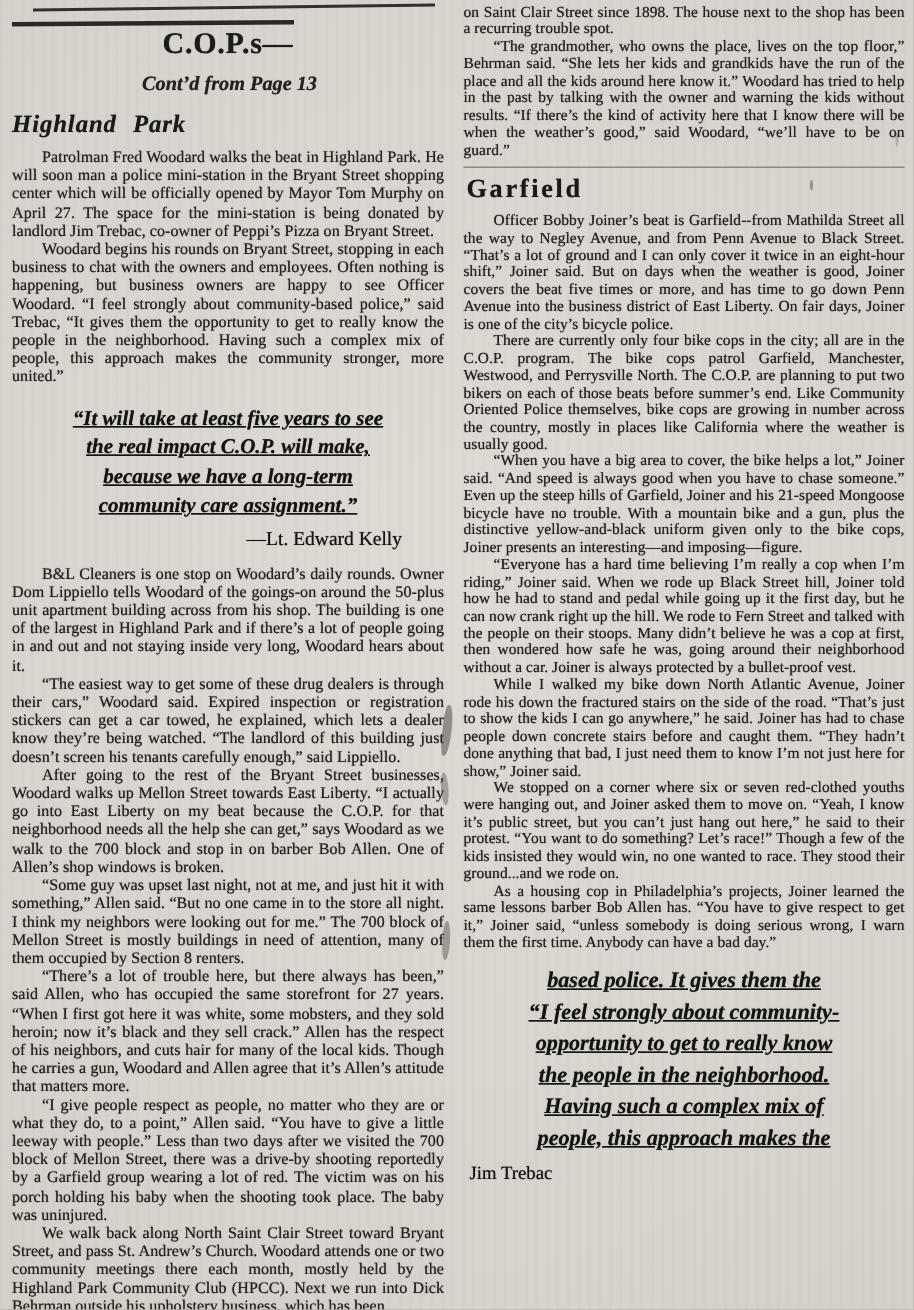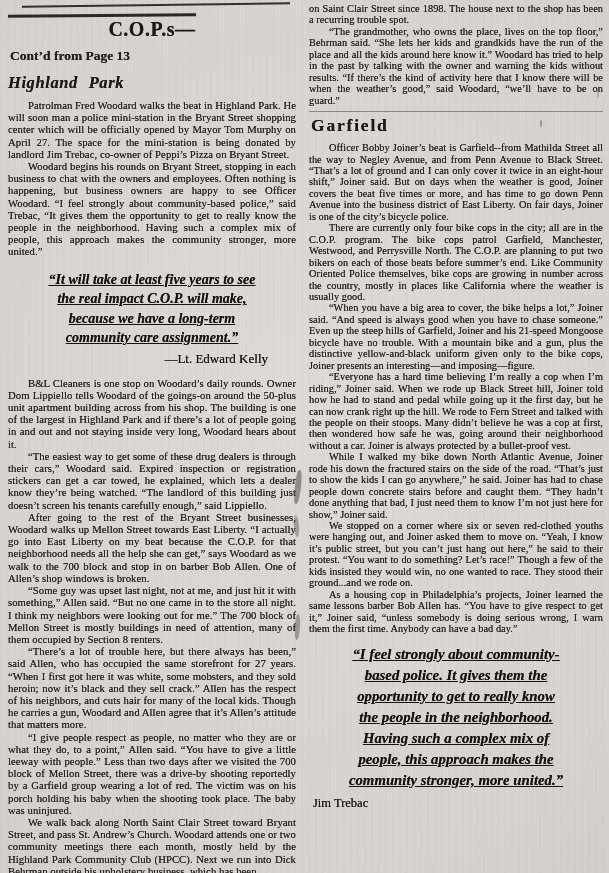--- a/index.html
+++ b/index.html
@@ -20,21 +20,21 @@
     text-shadow: 0 0 0.6px rgba(45,42,36,0.85);
   }
   .col { box-sizing: border-box; }
   .col-left  { width: 288px; flex: 0 0 288px; }
   .col-right { width: 294px; flex: 0 0 294px; padding-top: 1px; }
 
   
   .rule-thin  { height: 2px; width: 268px; margin: 2px 0 8px 14px; background: #32302a; transform: rotate(-0.7deg); }
   .rule-thick { height: 3px; width: 188px; margin: 0 0 1px 0;  background: #2b2925; transform: rotate(-0.4deg); }
   .masthead-title { font-size: 20px; font-weight: bold; letter-spacing: 0.5px; color: #1d1b16; text-align: center; }
-  .contd { font-size: 13.5px; font-weight: bold; margin: 7px 0 9px 2px; color: #23211b; }
+  .contd { font-size: 13.5px; font-style: italic; font-weight: bold; margin: 7px 0 9px 2px; color: #23211b; text-align: center; }
 
   .section-heading { font-weight: bold; color: #1b1915; margin: 0; }
   .hp-heading { font-size: 16.5px; word-spacing: 6px; letter-spacing: 0.6px; margin: 4px 0 6px 0; font-style: italic; }
   .garfield-heading { font-size: 17.5px; letter-spacing: 1.8px; margin: 3px 0 6px 2px; }
   .garfield-rule { height: 1px; background: #8d8a82; margin: 5px 0 3px 0; }
 
   
   .p {
     margin: 0;
     text-align: justify;
@@ -106,27 +106,26 @@
 
     <p class="p">Officer Bobby Joiner’s beat is Garfield--from Mathilda Street all the way to Negley Avenue, and from Penn Avenue to Black Street. “That’s a lot of ground and I can only cover it twice in an eight-hour shift,” Joiner said. But on days when the weather is good, Joiner covers the beat five times or more, and has time to go down Penn Avenue into the business district of East Liberty. On fair days, Joiner is one of the city’s bicycle police.</p>
     <p class="p">There are currently only four bike cops in the city; all are in the C.O.P. program. The bike cops patrol Garfield, Manchester, Westwood, and Perrysville North. The C.O.P. are planning to put two bikers on each of those beats before summer’s end. Like Community Oriented Police themselves, bike cops are growing in number across the country, mostly in places like California where the weather is usually good.</p>
     <p class="p">“When you have a big area to cover, the bike helps a lot,” Joiner said. “And speed is always good when you have to chase someone.” Even up the steep hills of Garfield, Joiner and his 21-speed Mongoose bicycle have no trouble. With a mountain bike and a gun, plus the distinctive yellow-and-black uniform given only to the bike cops, Joiner presents an interesting—and imposing—figure.</p>
     <p class="p">“Everyone has a hard time believing I’m really a cop when I’m riding,” Joiner said. When we rode up Black Street hill, Joiner told how he had to stand and pedal while going up it the first day, but he can now crank right up the hill. We rode to Fern Street and talked with the people on their stoops. Many didn’t believe he was a cop at first, then wondered how safe he was, going around their neighborhood without a car. Joiner is always protected by a bullet-proof vest.</p>
     <p class="p">While I walked my bike down North Atlantic Avenue, Joiner rode his down the fractured stairs on the side of the road. “That’s just to show the kids I can go anywhere,” he said. Joiner has had to chase people down concrete stairs before and caught them. “They hadn’t done anything that bad, I just need them to know I’m not just here for show,” Joiner said.</p>
     <p class="p">We stopped on a corner where six or seven red-clothed youths were hanging out, and Joiner asked them to move on. “Yeah, I know it’s public street, but you can’t just hang out here,” he said to their protest. “You want to do something? Let’s race!” Though a few of the kids insisted they would win, no one wanted to race. They stood their ground...and we rode on.</p>
     <p class="p">As a housing cop in Philadelphia’s projects, Joiner learned the same lessons barber Bob Allen has. “You have to give respect to get it,” Joiner said, “unless somebody is doing serious wrong, I warn them the first time. Anybody can have a bad day.”</p>
 
     <div class="pull-quote pq-right">
+      <div class="pq-line">based police. It gives them the</div>
       <div class="pq-line">“I feel strongly about community-</div>
-      <div class="pq-line">based police. It gives them the</div>
       <div class="pq-line">opportunity to get to really know</div>
       <div class="pq-line">the people in the neighborhood.</div>
       <div class="pq-line">Having such a complex mix of</div>
       <div class="pq-line">people, this approach makes the</div>
-      <div class="pq-line">community stronger, more united.”</div>
       <div class="pq-attr pq-attr-right">Jim Trebac</div>
     </div>
   </div>
 
   <div class="smudge smudge-a"></div>
   <div class="smudge smudge-b"></div>
   <div class="smudge smudge-c"></div>
   <div class="smudge speck-a"></div>
   <div class="smudge speck-b"></div>
 </div>

